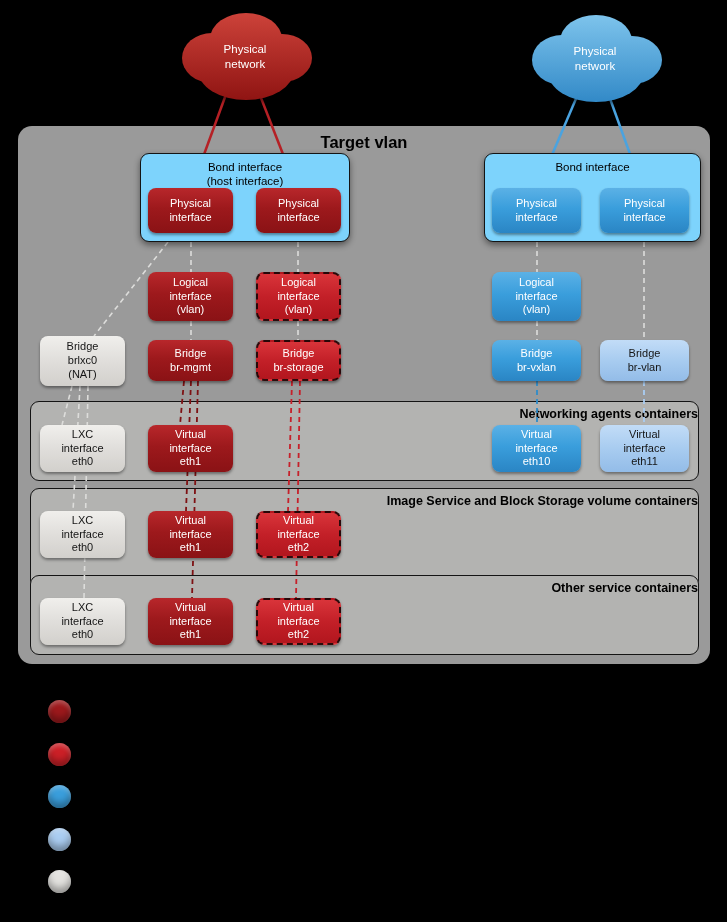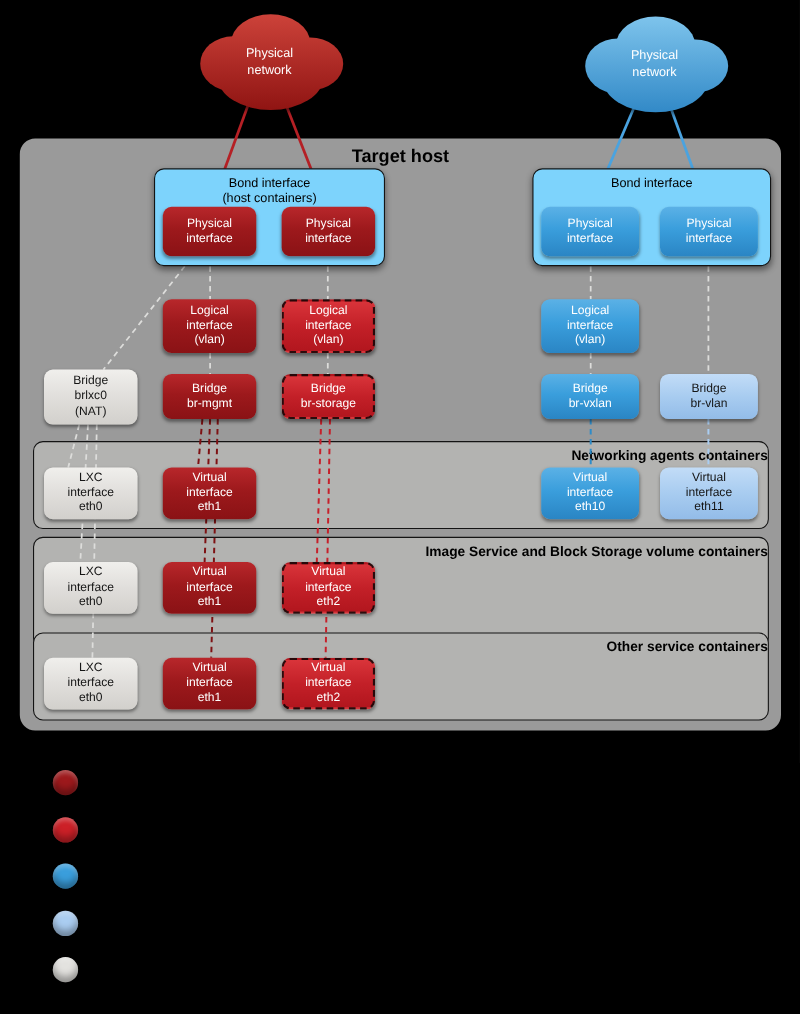--- a/index.html
+++ b/index.html
@@ -83,21 +83,21 @@
         <ellipse cx="76" cy="31" rx="36" ry="26"></ellipse>
         <ellipse cx="112" cy="50" rx="30" ry="24"></ellipse>
         <ellipse cx="76" cy="62" rx="48" ry="30"></ellipse>
       </g>
     </svg>
     <div class="cloud-label">Physical
 network</div>
   </div>
 
   <div class="host">
-    <div class="host-title">Target host</div>
+    <div class="host-title">Target vlan</div>
   </div>
 
   <div class="section" style="top:401px;height:80px;">
     <div class="section-title">Networking agents containers</div>
   </div>
   <div class="section" style="top:488px;height:101px;">
     <div class="section-title">Image Service and Block Storage volume containers</div>
   </div>
   <div class="section" style="top:575px;height:80px;">
     <div class="section-title">Other service containers</div>
@@ -137,21 +137,21 @@
     <g stroke="#2e8cc9" stroke-width="1.8" stroke-dasharray="5 4">
       <line x1="537" y1="381" x2="537" y2="425"></line>
     </g>
     <g stroke="#a9cdf2" stroke-width="1.8" stroke-dasharray="5 4">
       <line x1="644" y1="381" x2="644" y2="425"></line>
     </g>
   </svg>
 
   <div class="bondbox" style="left:140px;top:153px;width:210px;height:89px;">
     <div class="bond-title first">Bond interface</div>
-    <div class="bond-title">(host containers)</div>
+    <div class="bond-title">(host interface)</div>
   </div>
   <div class="node dark-red" style="left:148px;top:188px;width:85px;height:45px;">Physical
 interface</div>
   <div class="node dark-red" style="left:256px;top:188px;width:85px;height:45px;">Physical
 interface</div>
 
   <div class="bondbox" style="left:484px;top:153px;width:217px;height:89px;">
     <div class="bond-title first">Bond interface</div>
   </div>
   <div class="node blue" style="left:492px;top:188px;width:89px;height:45px;">Physical

